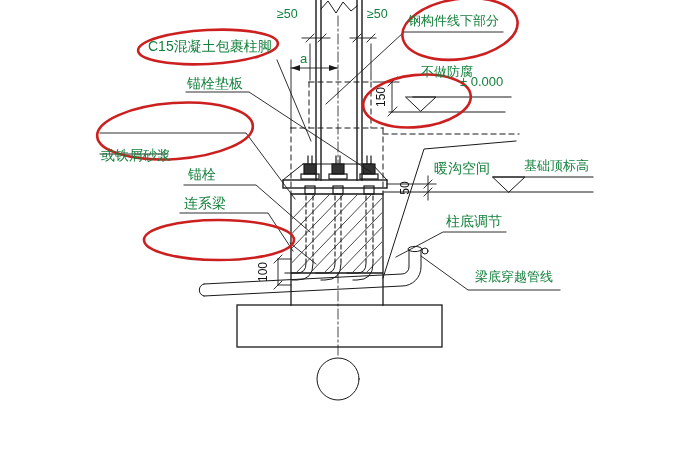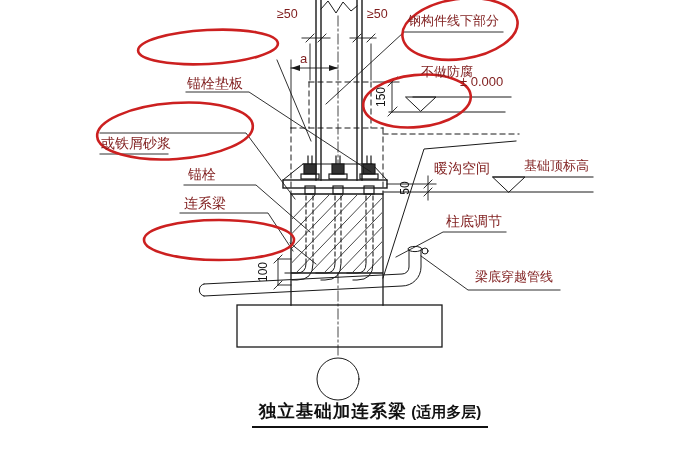--- a/index.html
+++ b/index.html
@@ -2,21 +2,21 @@
 <html><head>
 <meta charset="utf-8">
 <style>
   html,body{margin:0;padding:0;background:#888;}
   #canvas{
     position:relative;width:700px;height:466px;background:#ffffff;
     font-family:"Liberation Sans","DejaVu Sans",sans-serif;color:#111;
     overflow:hidden;
   }
   #linework{position:absolute;left:0;top:0;}
-  .lbl{position:absolute;white-space:nowrap;font-size:14px;line-height:1.1;color:#7f1d1d;}
+  .lbl{position:absolute;white-space:nowrap;font-size:14px;line-height:1.1;color:#15803d;}
   .sm{font-size:13px;}
   .dim{font-size:12.5px;}
   .vdim{position:absolute;font-size:12px;transform:translate(-50%,-50%) rotate(-90deg);white-space:nowrap;}
   .title-wrap{position:absolute;left:252px;top:399px;width:236px;text-align:center;
     border-bottom:2px solid #111;padding-bottom:3px;}
   .title-main{font-size:17.5px;font-weight:bold;letter-spacing:1px;}
   .title-suffix{font-size:15px;font-weight:bold;}
   .note{position:absolute;left:181px;top:437px;font-size:13.2px;font-weight:600;letter-spacing:0.3px;}
 </style>
 </head>
@@ -138,37 +138,34 @@
 
     <g stroke="#cc2020" stroke-width="2.6">
       <ellipse cx="208" cy="47" rx="70" ry="17" transform="rotate(-3 208 47)"></ellipse>
       <ellipse cx="175" cy="131" rx="78" ry="28" transform="rotate(-4 175 131)"></ellipse>
       <ellipse cx="219" cy="240" rx="75" ry="20"></ellipse>
       <ellipse cx="460" cy="29" rx="58" ry="30" transform="rotate(-8 460 29)"></ellipse>
       <ellipse cx="417" cy="101" rx="54" ry="26" transform="rotate(-6 417 101)"></ellipse>
     </g>
   </svg>
 
+  <div class="lbl" style="left:148px;top:39px;">C15混凝土包裹柱脚</div>
   <div class="lbl" style="left:187px;top:76px;">锚栓垫板</div>
-  <div class="lbl" style="left:101px;top:136px;">或铁屑砂浆</div>
+  <div class="lbl" style="left:101px;top:148px;">或铁屑砂浆</div>
   <div class="lbl" style="left:188px;top:167px;">锚栓</div>
   <div class="lbl" style="left:184px;top:196px;">连系梁</div>
   <div class="lbl sm" style="left:408px;top:14px;">钢构件线下部分</div>
   <div class="lbl sm" style="left:421px;top:37px;margin-top:28px;">不做防腐</div>
   <div class="lbl" style="left:434px;top:161px;text-align:right;">暖沟空间</div>
   <div class="lbl sm" style="left:524px;top:159px;">基础顶标高</div>
   <div class="lbl" style="left:446px;top:214px;">柱底调节</div>
   <div class="lbl sm" style="left:475px;top:270px;">梁底穿越管线</div>
 
   <div class="lbl sm" style="left:460px;top:75px;">± 0.000</div>
   <div class="lbl dim" style="left:277px;top:8px;">≥50</div>
   <div class="lbl dim" style="left:367px;top:8px;">≥50</div>
   <div class="lbl sm" style="left:300px;top:52px;">a</div>
   <div class="vdim" style="left:381px;top:97px;">150</div>
   <div class="vdim" style="left:405px;top:188px;">50</div>
   <div class="vdim" style="left:263px;top:272px;">100</div>
 
-  <div class="title-wrap">
-    <span class="title-main">独立基础加连系梁</span>
-    <span class="title-suffix">(适用多层)</span>
-  </div>
 
 </div>
 
 </body></html>

